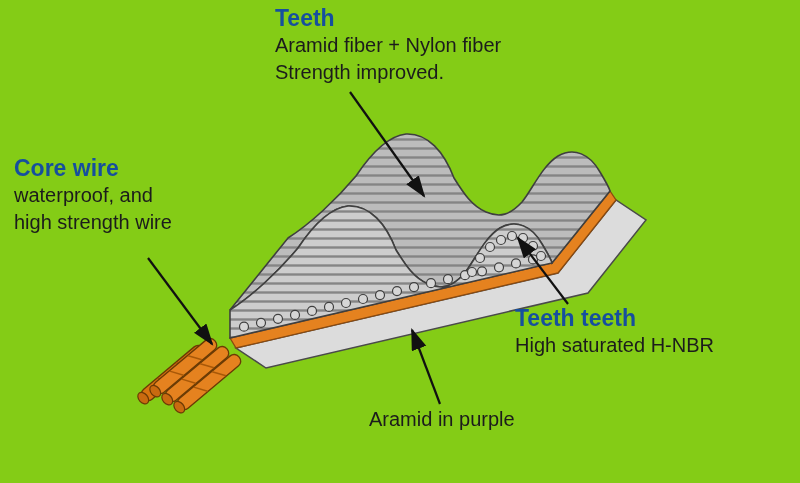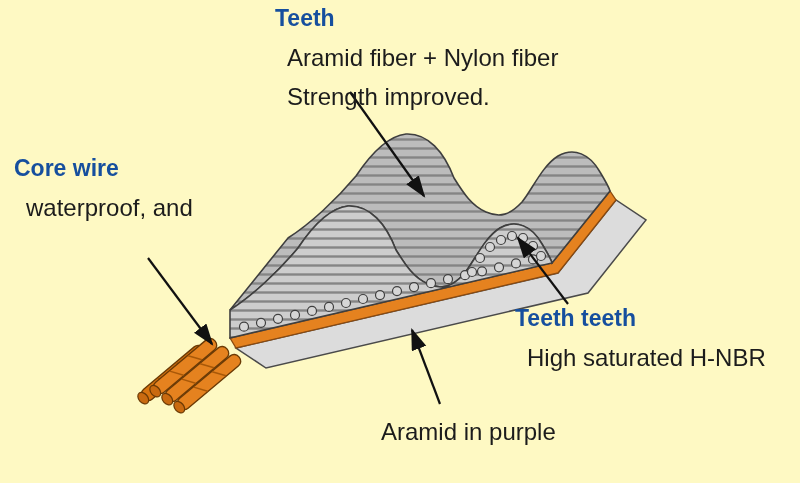--- a/index.html
+++ b/index.html
@@ -1,23 +1,23 @@
 <!DOCTYPE html>
 <html><head>
 <meta charset="utf-8">
 <style>
   html,body{margin:0;padding:0;background:#ffffff;}
   .stage{
-    position:relative;width:800px;height:483px;background:#fef9c3;
+    position:relative;width:800px;height:483px;background:#84cc16;
     font-family:"Liberation Sans",sans-serif;overflow:hidden;
   }
   .stage svg{position:absolute;left:0;top:0;}
   .label{position:absolute;}
   .label h2{margin:0;font-size:23px;line-height:28px;font-weight:bold;color:#164f9e;}
-  .label p{margin:12px;font-size:24px;line-height:27px;color:#1c1c1c;}
+  .label p{margin:0;font-size:20px;line-height:27px;color:#1c1c1c;}
   #label-teeth{left:275px;top:4px;}
   #label-core-wire{left:14px;top:154px;}
   #label-teeth-rubber{left:515px;top:304px;}
   #label-back-side{left:369px;top:406px;}
 </style>
 </head>
 <body>
 
 <div class="stage">
 
@@ -165,20 +165,21 @@
 
   <div class="label" id="label-teeth">
     <h2>Teeth</h2>
     <p>Aramid fiber + Nylon fiber</p>
     <p>Strength improved.</p>
   </div>
 
   <div class="label" id="label-core-wire">
     <h2>Core wire</h2>
     <p>waterproof, and</p>
+    <p>high strength wire</p>
   </div>
 
   <div class="label" id="label-teeth-rubber">
     <h2>Teeth teeth</h2>
     <p>High saturated H-NBR</p>
   </div>
 
   <div class="label" id="label-back-side">
     <p>Aramid in purple</p>
   </div>

